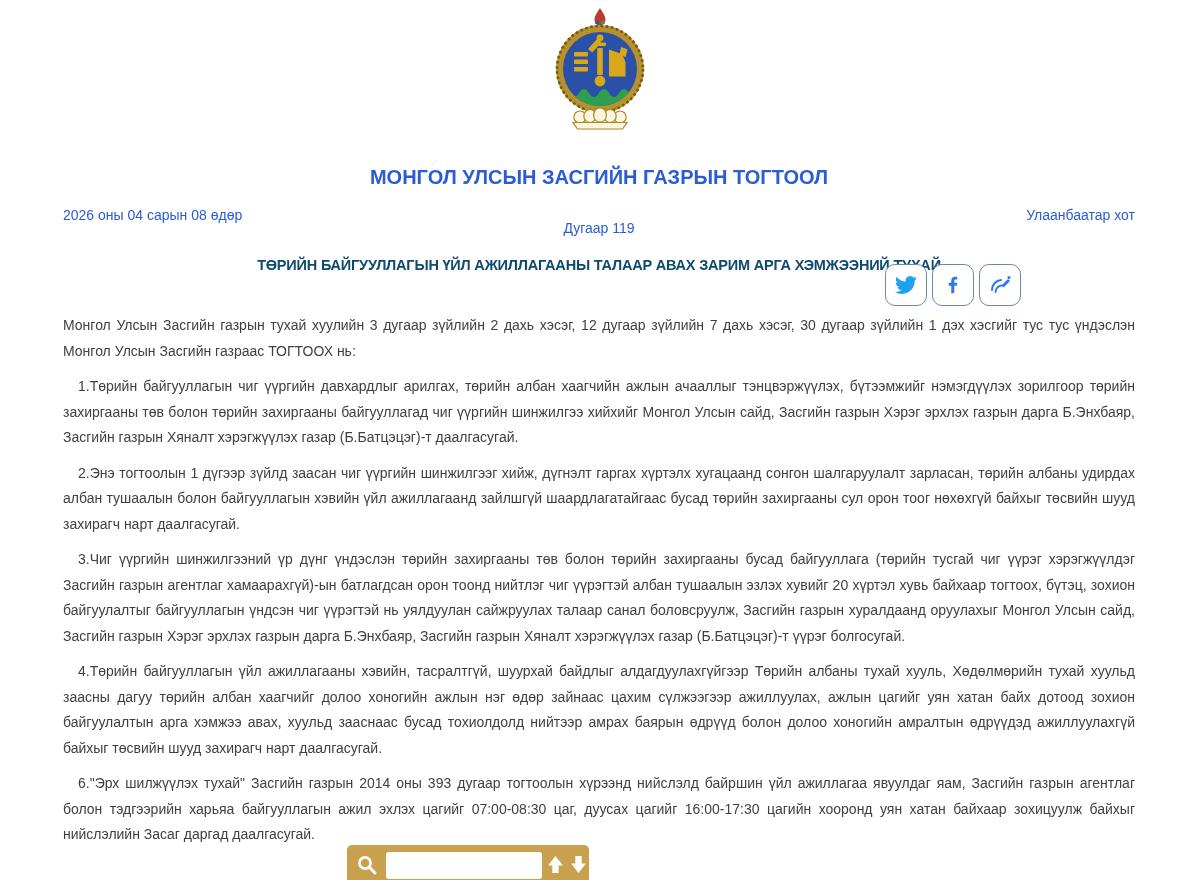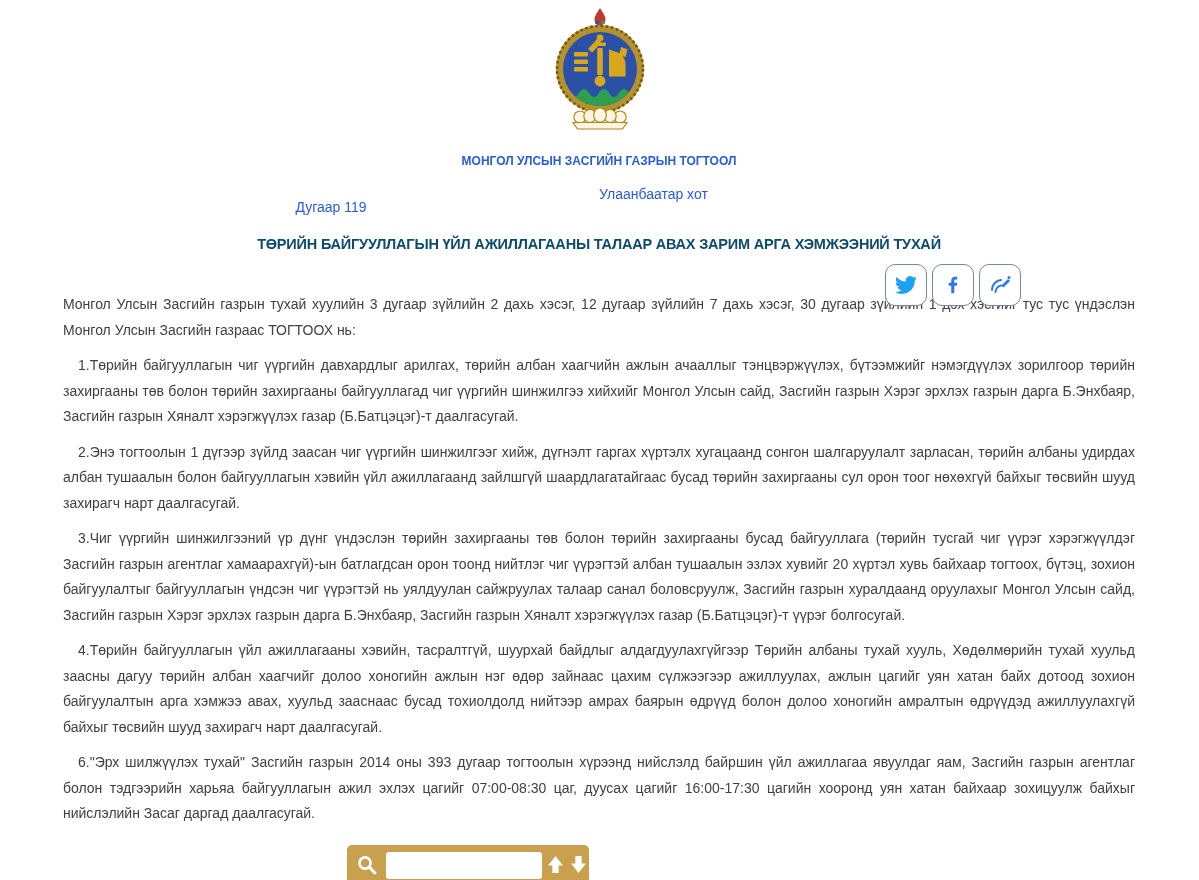--- a/index.html
+++ b/index.html
@@ -9,36 +9,36 @@
     background: #ffffff;
     position: relative;
     font-family: "Liberation Sans", sans-serif;
     color: #404040;
   }
   .emblem-wrap { display: flex; justify-content: center; padding-top: 8px; }
   .content { padding: 0 64px 0 63px; }
   p { margin: 0; }
 
   .header-title {
-    margin-top: 24px;
+    margin-top: 36px;
     text-align: center;
     color: #2a5cd4;
     font-weight: bold;
-    font-size: 12px;
+    font-size: 20px;
   }
   .meta-row {
     margin-top: 18px;
     display: flex;
     color: #2a5cd4;
     font-size: 14px;
   }
   .meta-row > span { flex: 1; }
   .meta-date { text-align: left; }
   .meta-number { text-align: center; margin-top: 13px; }
-  .meta-city { }
+  .meta-city { text-align: right; }
 
   .doc-title {
     margin-top: 21px;
     text-align: center;
     font-weight: bold;
     font-size: 14.5px;
     color: #0c4a6e;
     letter-spacing: -0.2px;
   }
 
@@ -139,20 +139,21 @@
       <ellipse cx="51" cy="107" rx="6.4" ry="7.2"></ellipse>
       <path d="M24 114.5 h54 l-4.5 6.5 h-45 Z"></path>
     </g>
   </svg>
 </div>
 
 <div class="content">
   <p class="header-title">МОНГОЛ УЛСЫН ЗАСГИЙН ГАЗРЫН ТОГТООЛ</p>
 
   <div class="meta-row">
+    <span class="meta-date">2026 оны 04 сарын 08 өдөр</span>
     <span class="meta-number">Дугаар 119</span>
     <span class="meta-city">Улаанбаатар хот</span>
   </div>
 
   <p class="doc-title">ТӨРИЙН БАЙГУУЛЛАГЫН ҮЙЛ АЖИЛЛАГААНЫ ТАЛААР АВАХ ЗАРИМ АРГА ХЭМЖЭЭНИЙ ТУХАЙ</p>
 
   <div class="body-text">
     <p class="intro">Монгол Улсын Засгийн газрын тухай хуулийн 3 дугаар зүйлийн 2 дахь хэсэг, 12 дугаар зүйлийн 7 дахь хэсэг, 30 дугаар зүйлийн 1 дэх хэсгийг тус тус үндэслэн Монгол Улсын Засгийн газраас ТОГТООХ нь:</p>
     <p class="decree-item">1.Төрийн байгууллагын чиг үүргийн давхардлыг арилгах, төрийн албан хаагчийн ажлын ачааллыг тэнцвэржүүлэх, бүтээмжийг нэмэгдүүлэх зорилгоор төрийн захиргааны төв болон төрийн захиргааны байгууллагад чиг үүргийн шинжилгээ хийхийг Монгол Улсын сайд, Засгийн газрын Хэрэг эрхлэх газрын дарга Б.Энхбаяр, Засгийн газрын Хяналт хэрэгжүүлэх газар (Б.Батцэцэг)-т даалгасугай.</p>
     <p class="decree-item">2.Энэ тогтоолын 1 дүгээр зүйлд заасан чиг үүргийн шинжилгээг хийж, дүгнэлт гаргах хүртэлх хугацаанд сонгон шалгаруулалт зарласан, төрийн албаны удирдах албан тушаалын болон байгууллагын хэвийн үйл ажиллагаанд зайлшгүй шаардлагатайгаас бусад төрийн захиргааны сул орон тоог нөхөхгүй байхыг төсвийн шууд захирагч нарт даалгасугай.</p>

